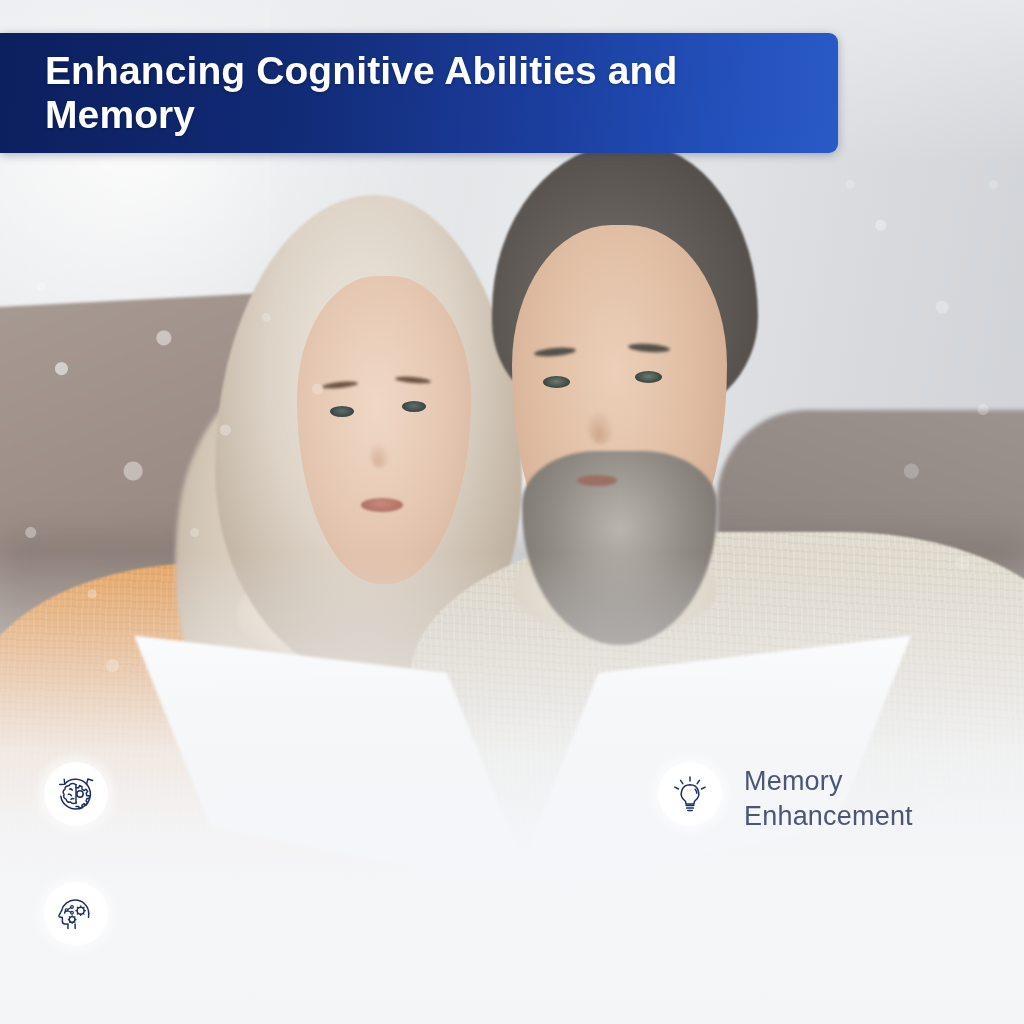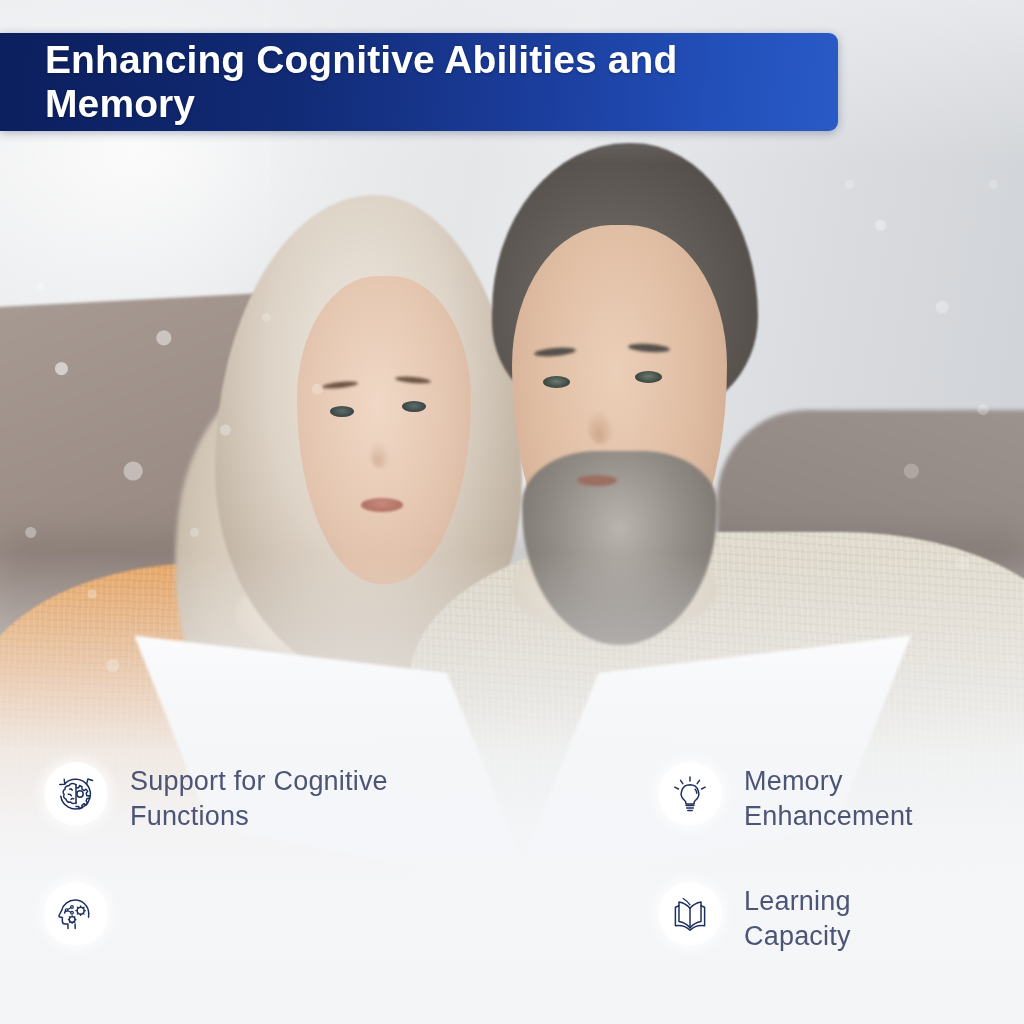--- a/index.html
+++ b/index.html
@@ -324,21 +324,21 @@
     background: linear-gradient(180deg, rgba(236,238,241,.75), rgba(236,238,241,0));
     pointer-events: none;
   }
 
   
   .title-banner {
     position: absolute;
     left: 0;
     top: 33px;
     width: 838px;
-    height: 98px;
+    height: 120px;
     border-radius: 0 9px 9px 0;
     background: linear-gradient(95deg, #0c1f5e 0%, #112a74 34%, #1b3d9c 64%, #2352bd 88%, #2a5ac6 100%);
     box-shadow: 0 2px 10px rgba(10,25,70,.30);
     display: flex;
     align-items: center;
     box-sizing: border-box;
     padding: 0 13px 0 45px;
   }
   .title-text {
     color: #ffffff;
@@ -466,22 +466,20 @@
           <path d="M36.2 12.4 37.6 6.9 43 8.6" stroke-width="1.6"></path>
           <path d="M24 13v22"></path>
           <path d="M24 13.6c-2.6-2.4-6.6-1.9-8 .9-2.8-.3-4.9 1.7-4.6 4.1-2.4 1.1-2.9 4-1 5.7-1.3 2.2-.2 5 2.3 5.6.2 2.6 2.8 4.2 5.2 3.3 1.4 2.2 4.5 2.4 6.1.4"></path>
           <path d="M16.6 18.4c1.3-.5 2.6.1 3.1 1.2"></path>
           <path d="M15.2 24.3c1.6-.4 3 .4 3.5 1.7"></path>
           <path d="M18.3 30.1c.9-.9 2.2-1.1 3.3-.6"></path>
           <path d="M24 16.9h3.1l.9-2.6 2.9 1.2-.2 2.8 2.5 1.8 2.3-1.6 1.9 2.5-1.8 2.1.9 2.9h2.8v3.2h-2.8l-.9 2.9 1.8 2.1-1.9 2.5-2.3-1.6-2.5 1.8.2 2.8-2.9 1.2-.9-2.6H24"></path>
           <circle cx="28.6" cy="24" r="3.6"></circle>
         </svg>
       </span>
-      <div class="feature-label">Support for Cognitive
-Functions</div>
     </div>
 
     <div class="feature col2">
       <span class="icon-badge">
         <svg viewBox="0 0 48 48">
           <path d="M24 4.5v4.6"></path>
           <path d="M13.2 8.4l2.6 3.8"></path>
           <path d="M34.8 8.4l-2.6 3.8"></path>
           <path d="M6.6 16.2l4.2 2.1"></path>
           <path d="M41.4 16.2l-4.2 2.1"></path>
@@ -508,28 +506,15 @@
           <circle cx="19.6" cy="30.3" r="3.3"></circle>
           <path d="M19.6 25.9v1.3M19.6 33.4v1.3M24 30.3h-1.3M16.5 30.3h-1.3M22.7 27.2l-.9.9M17.4 32.5l-.9.9M22.7 33.4l-.9-.9M17.4 28.1l-.9-.9" stroke-width="1.4"></path>
           <circle cx="13.2" cy="19.5" r="1.5" stroke-width="1.4"></circle>
           <circle cx="19.4" cy="16" r="1.5" stroke-width="1.4"></circle>
           <circle cx="19.4" cy="22.6" r="1.5" stroke-width="1.4"></circle>
           <path d="M14.6 18.8l3.5-2.3M14.6 20.3l3.5 1.8" stroke-width="1.3"></path>
         </svg>
       </span>
     </div>
 
-    <div class="feature col2">
-      <span class="icon-badge">
-        <svg viewBox="0 0 48 48">
-          <path d="M24 17.5c-3.2-3.6-7.6-6.2-12.6-7.1v22.1c5 .9 9.4 3.5 12.6 7.1"></path>
-          <path d="M24 17.5c3.2-3.6 7.6-6.2 12.6-7.1v22.1c-5 .9-9.4 3.5-12.6 7.1"></path>
-          <path d="M24 17.5v22.1"></path>
-          <path d="M11.4 14.6 7.3 16.3v21.2c5.9-1.1 12 .7 16.7 5 4.7-4.3 10.8-6.1 16.7-5V16.3l-4.1-1.7"></path>
-          <path d="M16.2 6.2c3.1 1.9 5.8 4.4 7.8 7.3" stroke-width="1.4"></path>
-        </svg>
-      </span>
-      <div class="feature-label">Learning
-Capacity</div>
-    </div>
 
   </div>
 </div>
 
 </body></html>

